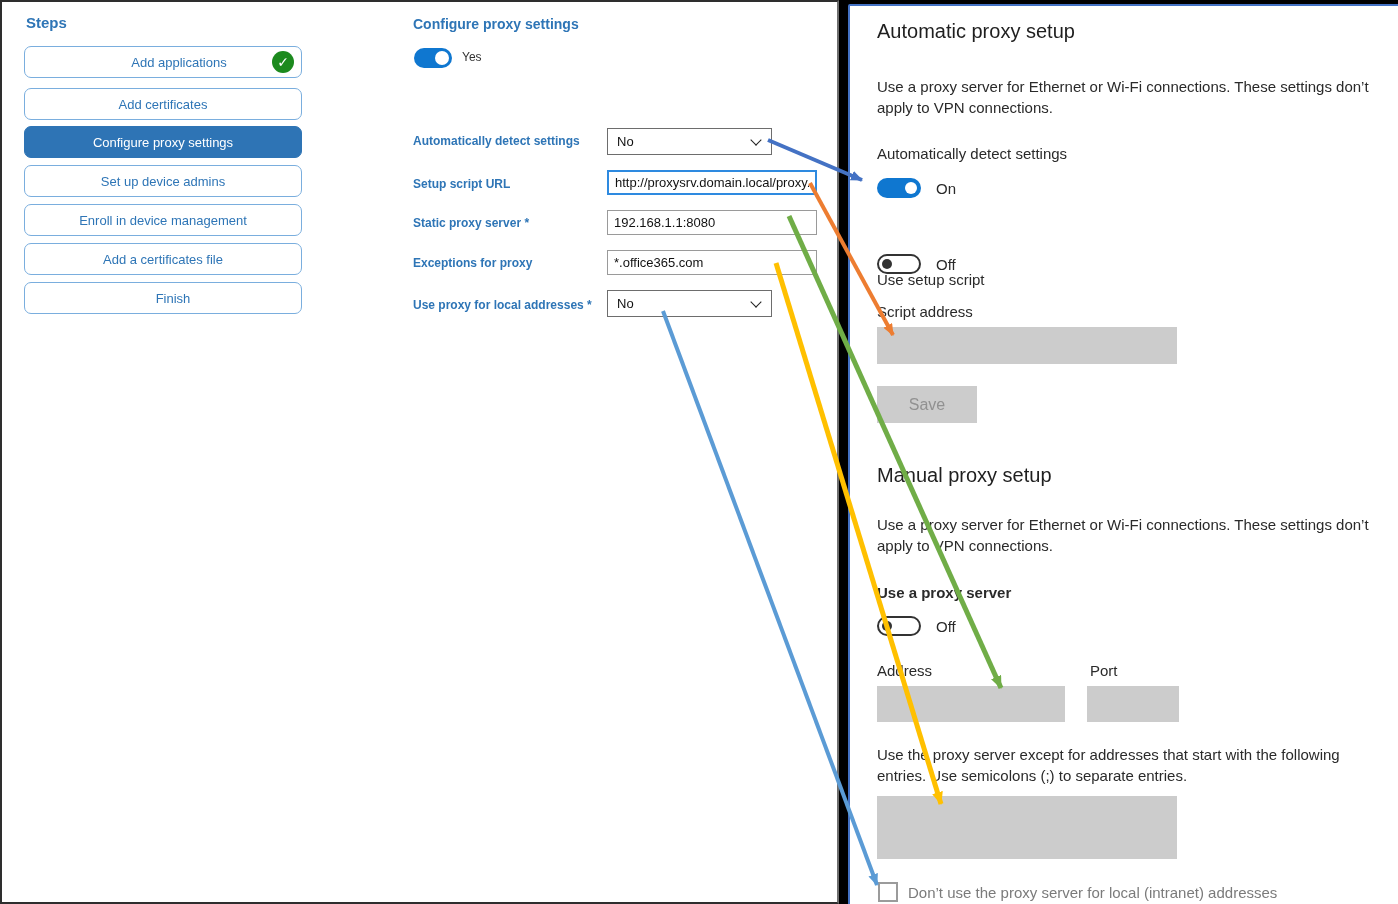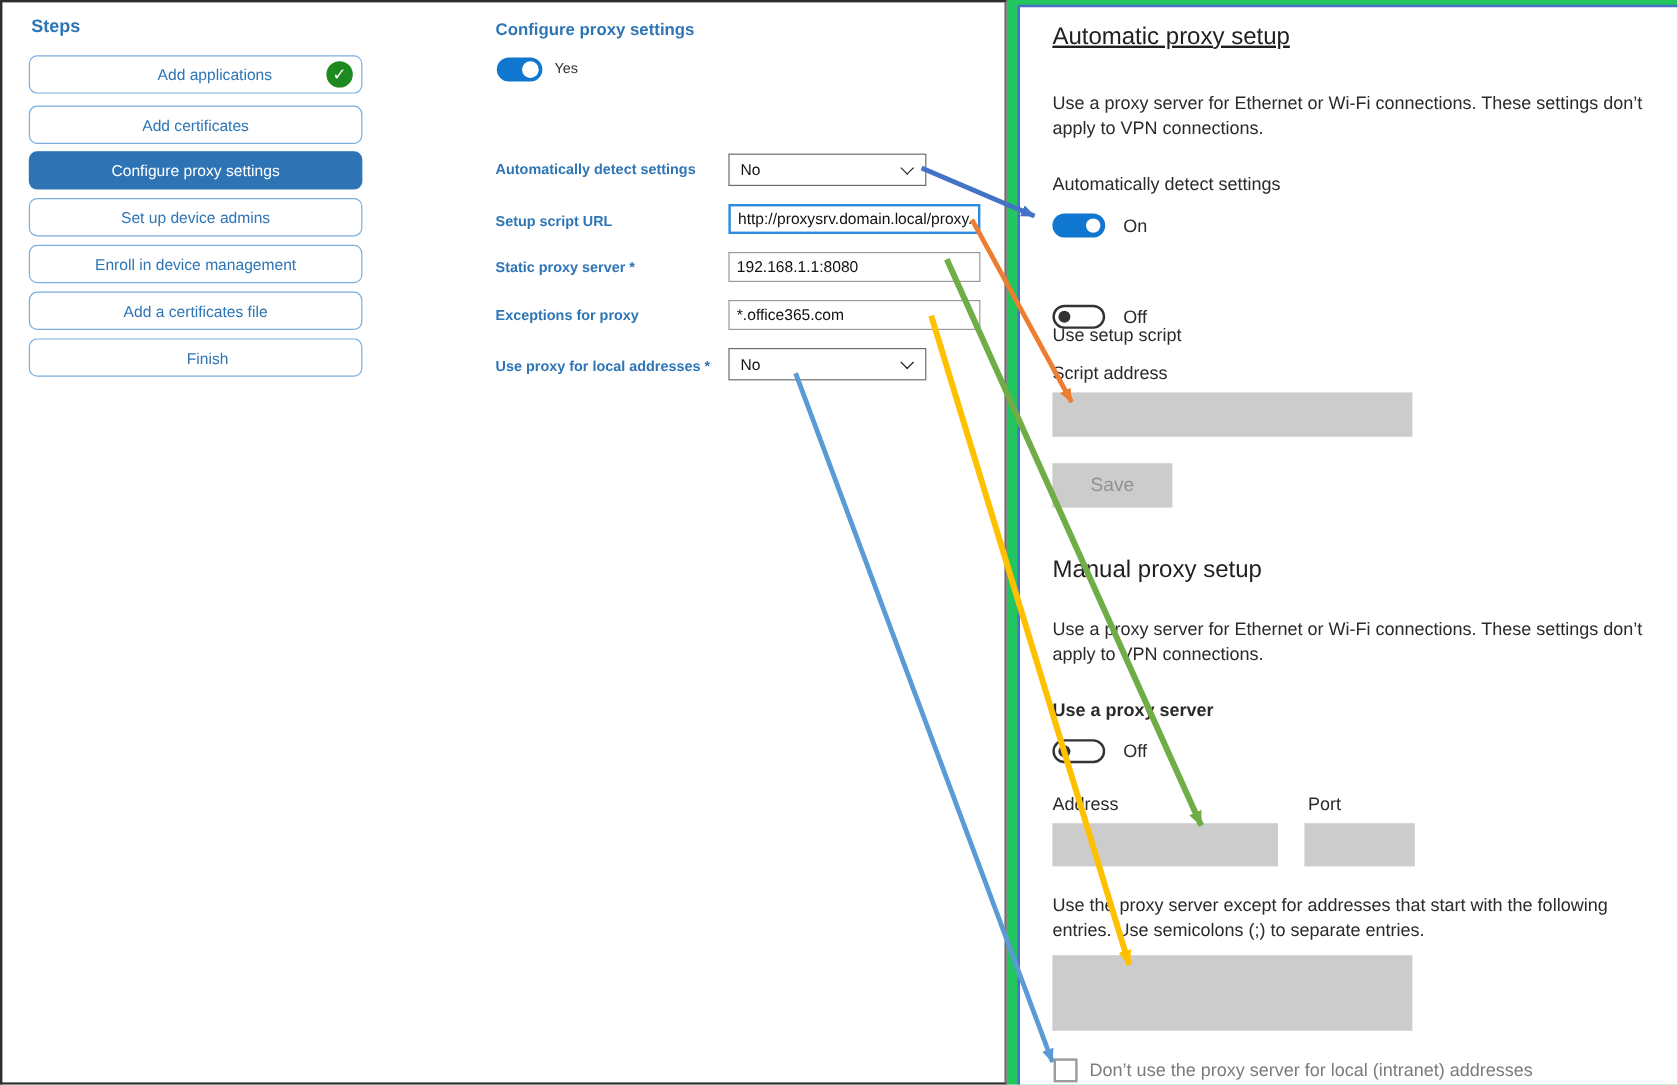--- a/index.html
+++ b/index.html
@@ -1,17 +1,17 @@
 <!DOCTYPE html>
 <html><head>
 <meta charset="utf-8">
 <style>
   html,body{margin:0;padding:0;background:#fff;}
   .screen{
-    position:relative;width:1398px;height:904px;overflow:hidden;background:#22c55e;
+    position:relative;width:1398px;height:904px;overflow:hidden;background:#000000;
     font-family:"Liberation Sans","DejaVu Sans",sans-serif;color:#222;
   }
   
   .left-pane{
     position:absolute;left:0;top:0;width:839px;height:904px;box-sizing:border-box;
     background:#fff;border:2px solid #2e2e2e;border-right:2px solid #6e6e6e;
   }
   .steps-title{position:absolute;left:24px;top:12px;font-size:15px;font-weight:bold;color:#2e75b6;}
   .step-btn{
     position:absolute;left:22px;width:278px;height:32px;box-sizing:border-box;
@@ -129,21 +129,21 @@
 
     <div class="f-label" style="top:296px;">Use proxy for local addresses *</div>
     <div class="f-select" style="top:288px;">
       <span>No</span>
       <span class="chev"></span>
     </div>
   </div>
 
   <div class="right-panel">
 
-    <div class="rp rp-h" style="left:27px;top:14px;text-decoration:underline;">Automatic proxy setup</div>
+    <div class="rp rp-h" style="left:27px;top:14px;">Automatic proxy setup</div>
     <div class="rp rp-body" style="left:27px;top:70px;width:514px;">Use a proxy server for Ethernet or Wi-Fi connections. These settings don’t apply to VPN connections.</div>
 
     <div class="rp rp-label" style="left:27px;top:139px;">Automatically detect settings</div>
     <div class="tgl-on" style="left:27px;top:172px;">
         <span class="knob"></span>
       </div>
     <div class="tgl-state" style="left:86px;top:174px;">On</div>
 
     <div class="rp rp-label" style="left:27px;top:220px;margin-top:45px;">Use setup script</div>
     <div class="tgl-off" style="left:27px;top:248px;">

